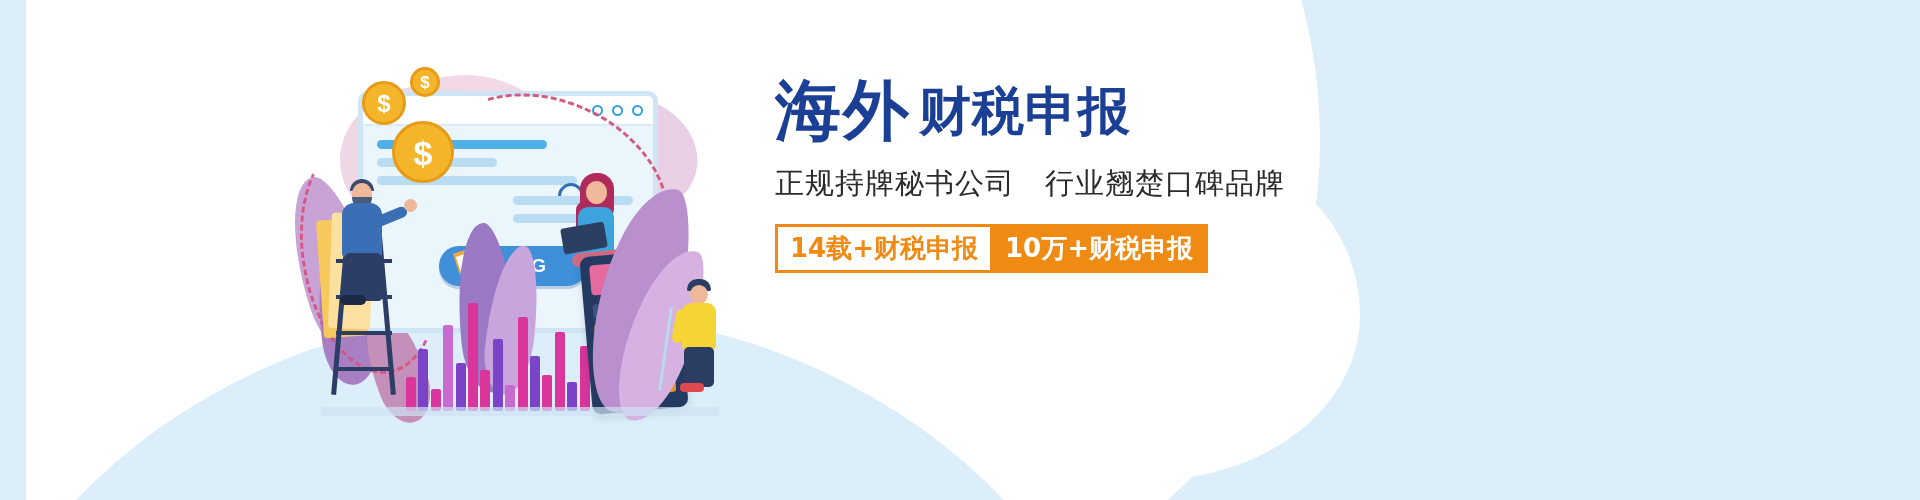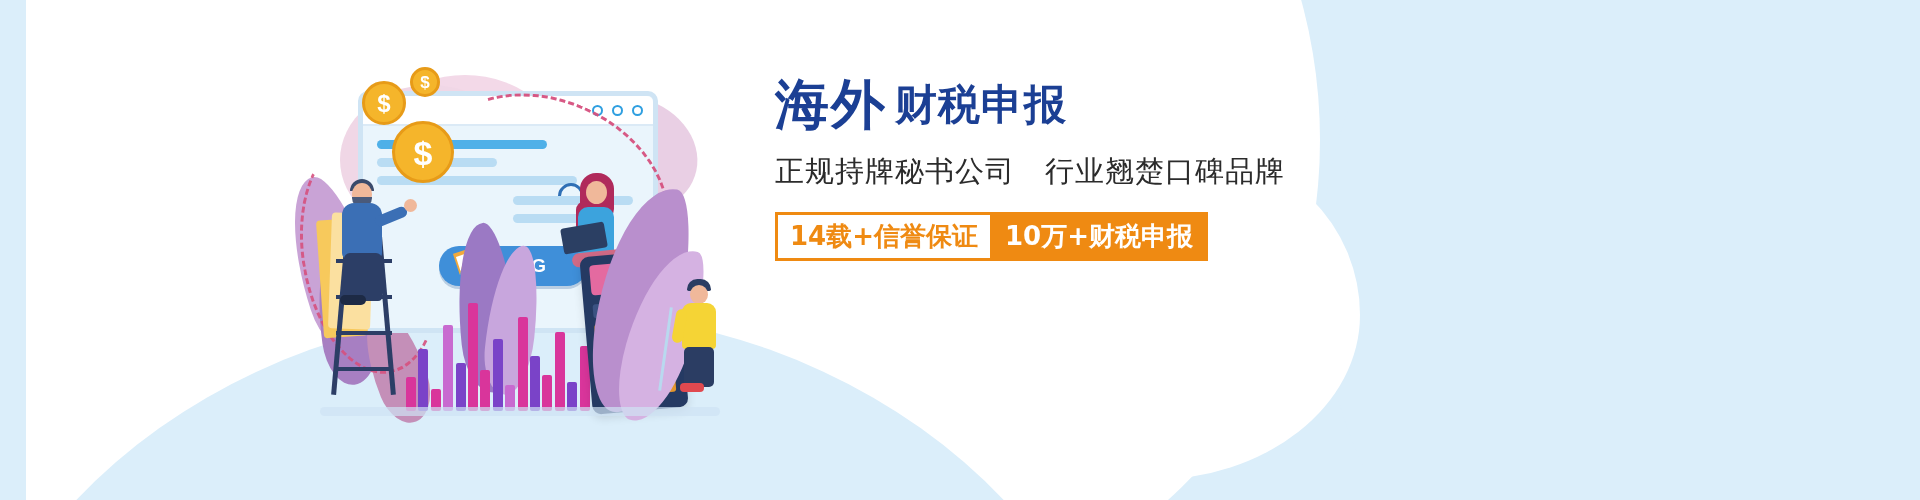--- a/index.html
+++ b/index.html
@@ -193,22 +193,22 @@
   .ground{position:absolute;left:20px;top:352px;width:400px;height:9px;
           background:#cfe3f3;border-radius:5px;opacity:.7;}
 
   
   #textblock{position:absolute;left:775px;top:78px;width:760px;}
   .headline{white-space:nowrap;line-height:1;}
   .headline .h-a,.headline .h-b{
     color:#1b3f94;font-weight:bold;
     font-family:"DejaVu Sans","Liberation Sans",sans-serif;
   }
-  .headline .h-a{font-size:54px;letter-spacing:2px;margin-top:44px;}
-  .headline .h-b{font-size:42px;letter-spacing:1px;margin-left:8px;
+  .headline .h-a{font-size:66px;letter-spacing:2px;margin-top:44px;}
+  .headline .h-b{font-size:52px;letter-spacing:1px;margin-left:8px;
                  position:relative;top:-4px;}
   .subtitle{margin-top:20px;font-size:29px;color:#2b2b2b;letter-spacing:1px;
             font-family:"DejaVu Sans","Liberation Sans",sans-serif;white-space:nowrap;}
   .badges{margin-top:20px;display:flex;align-items:stretch;}
   .badge{font-size:26px;font-weight:bold;padding:5px 12px;white-space:nowrap;
          font-family:"DejaVu Sans","Liberation Sans",sans-serif;line-height:1.25;}
   .badge.outline{color:#ef8a12;border:3px solid #ef8a12;border-right:none;}
   .badge.filled{color:#ffffff;background:#ef8a12;border:3px solid #ef8a12;}
 </style>
 </head>
@@ -349,18 +349,18 @@
 
     <div class="ground"></div>
   </div>
 
   <div id="textblock">
     <div class="headline">
       <span class="h-a">海外</span><span class="h-b">财税申报</span>
     </div>
     <div class="subtitle">正规持牌秘书公司　行业翘楚口碑品牌</div>
     <div class="badges">
-      <div class="badge outline">14载+信誉保证</div>
+      <div class="badge outline">14载+财税申报</div>
       <div class="badge filled">10万+财税申报</div>
     </div>
   </div>
 
 </div>
 
 </body></html>

